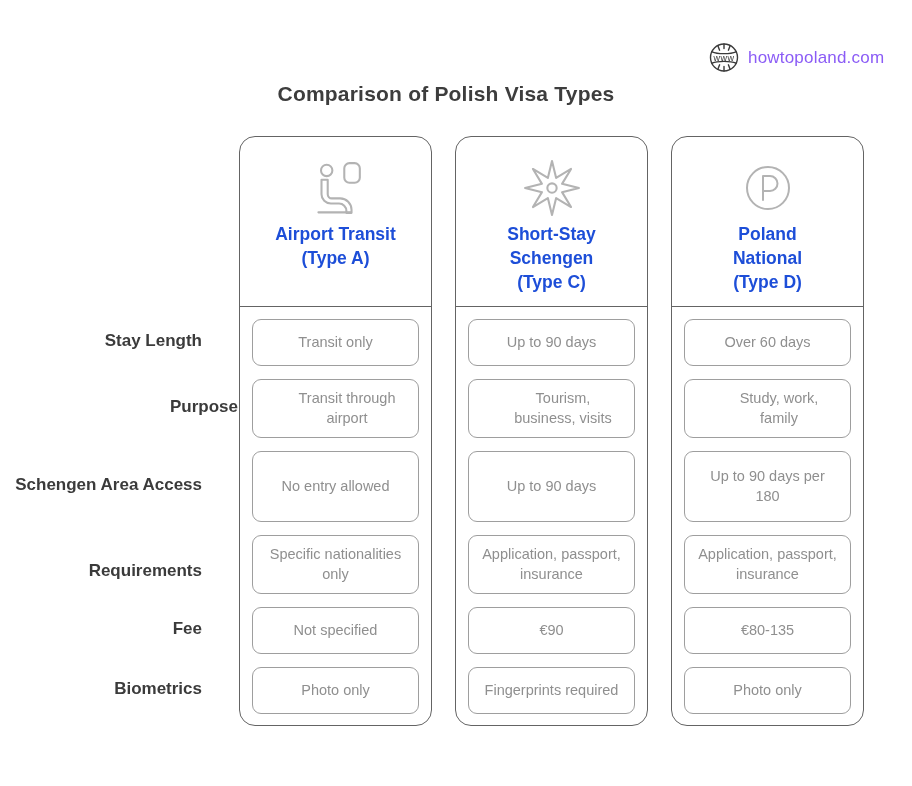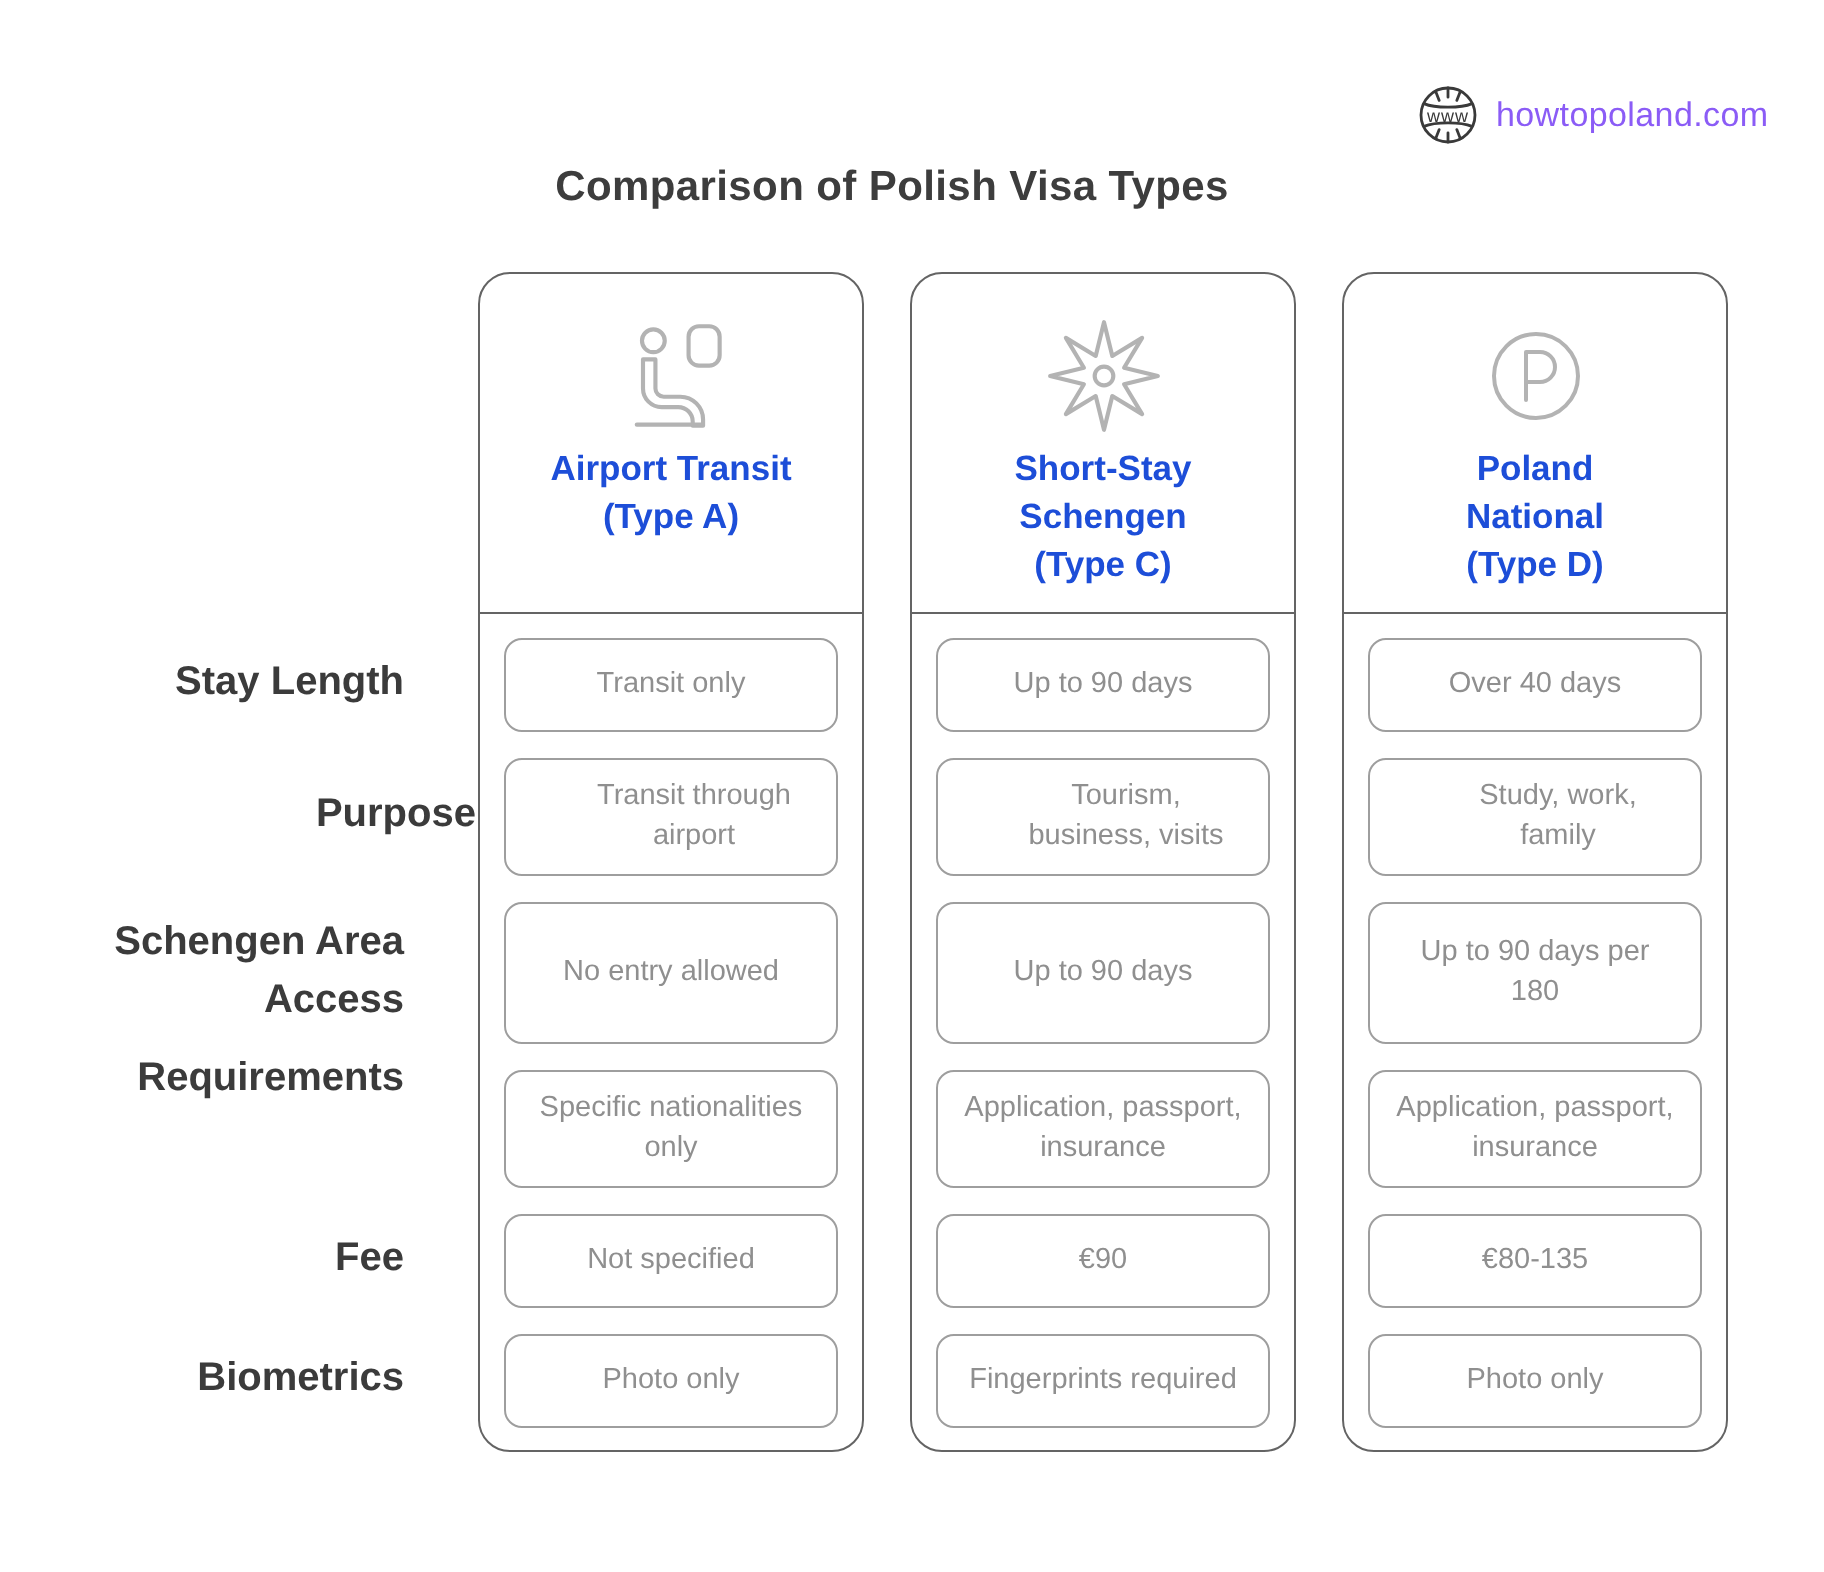--- a/index.html
+++ b/index.html
@@ -16,21 +16,21 @@
 
   
   .page-title{
     position:absolute;left:0;top:82px;width:892px;text-align:center;
     font-size:21px;font-weight:bold;color:#3d3d3d;letter-spacing:.2px;
   }
 
   
   .row-label{
     position:absolute;left:0;width:202px;display:flex;align-items:center;justify-content:flex-end;
-    text-align:right;font-size:20px;font-weight:bold;color:#3b3b3b;line-height:1.45;
+    text-align:right;font-size:17px;font-weight:bold;color:#3b3b3b;line-height:1.45;
   }
 
   
   .card{
     position:absolute;top:136px;width:193px;height:590px;box-sizing:border-box;
     background:#fff;border:1.5px solid #646464;border-radius:16px;
   }
   .card-header{position:absolute;left:0;right:0;top:0;height:169px;}
   .card-divider{position:absolute;left:0;right:0;top:169px;height:0;border-top:1.5px solid #646464;}
   .card-icon{position:absolute;left:0;right:0;top:22px;display:flex;justify-content:center;}
@@ -45,21 +45,21 @@
     font-size:14.5px;color:#8f8f8f;line-height:1.35;padding:2px 13px;
   }
   
   .r0{top:182px;height:47px;}
   .r1{top:242px;height:59px;padding-left:36px;}
   .r2{top:314px;height:71px;}
   .r3{top:398px;height:59px;}
   .r4{top:470px;height:47px;}
   .r5{top:530px;height:47px;}
   .row-label.r0{top:318px;} .row-label.r1{top:378px;} .row-label.r2{top:450px;}
-  .row-label.r3{top:510px;} .row-label.r4{top:606px;} .row-label.r5{top:666px;}
+  .row-label.r3{top:542px;} .row-label.r4{top:606px;} .row-label.r5{top:666px;}
 
   .icon-stroke{stroke:#b3b3b3;fill:none;stroke-width:2;stroke-linecap:round;stroke-linejoin:round;}
 </style>
 </head>
 <body>
 
 <div class="stage">
 
   <div class="logo">
     <span>
@@ -149,21 +149,21 @@
           </g>
         </svg>
       </div>
       <div class="card-title">
         <div>Poland</div>
         <div>National</div>
         <div>(Type D)</div>
       </div>
     </div>
     <div class="card-divider"></div>
-    <div class="cell r0">Over 40 days</div>
+    <div class="cell r0">Over 60 days</div>
     <div class="cell r1">Study, work, family</div>
     <div class="cell r2">Up to 90 days per 180</div>
     <div class="cell r3">Application, passport, insurance</div>
     <div class="cell r4">€80-135</div>
     <div class="cell r5">Photo only</div>
   </div>
 
 </div>
 
 </body></html>

